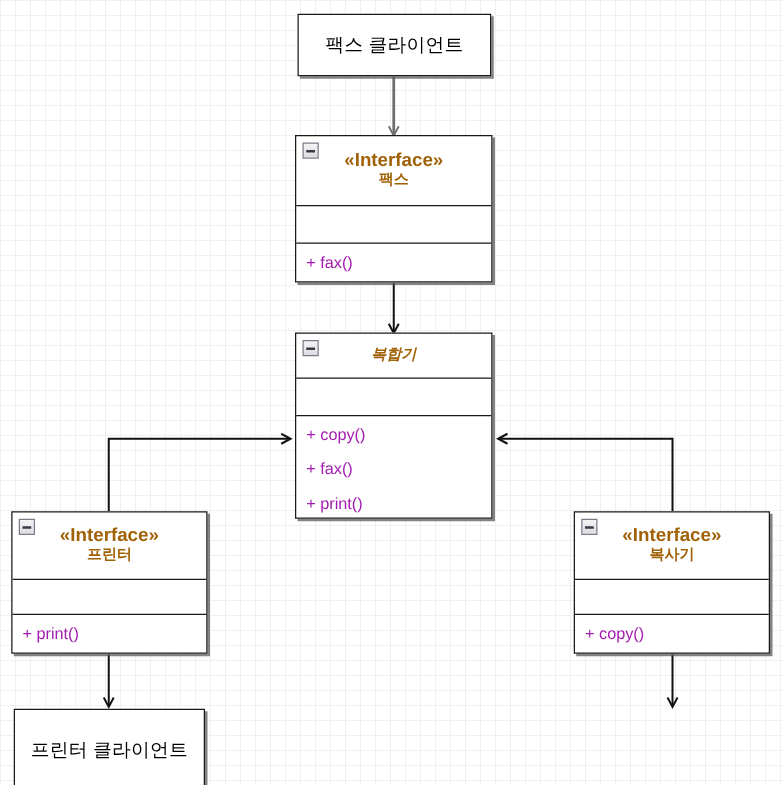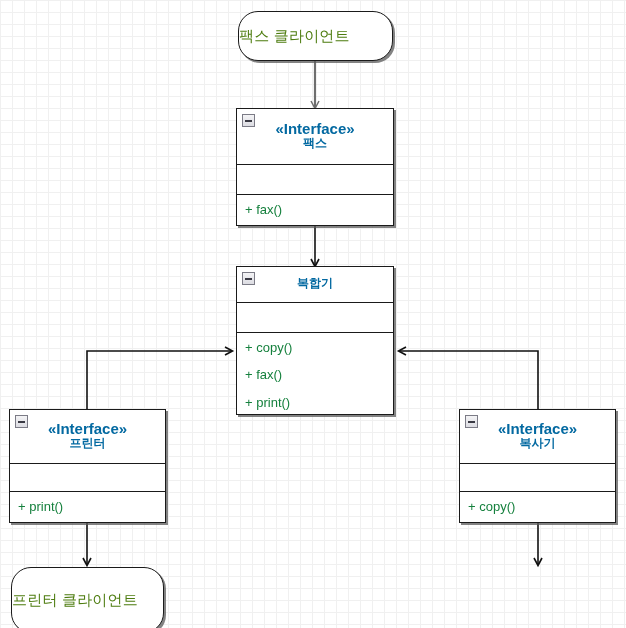--- a/index.html
+++ b/index.html
@@ -40,43 +40,43 @@
     box-sizing: border-box;
     background: #ffffff;
     border: 1.6px solid #1a1a1a;
     box-shadow: 2px 2px 0 rgba(90,90,90,0.75);
   }
 
   
   .simple-box {
     display: flex;
     align-items: center;
-    color: #4d7c0f;
+    justify-content: center;
+    color: #000000;
     font-size: 15px;
     letter-spacing: .2px;
-    border-radius: 20px;
   }
 
   
   .classifier {
     display: flex;
     flex-direction: column;
     padding: 0;
   }
   .cls-header {
     position: relative;
     box-sizing: border-box;
     flex: 0 0 auto;
     border-bottom: 1.6px solid #1a1a1a;
     display: flex;
     flex-direction: column;
     align-items: center;
     justify-content: center;
     padding: 6px 4px 8px 4px;
-    color: #0369a1;
+    color: #a16207;
   }
   .cls-stereotype {
     font-size: 15px;
     font-weight: bold;
     line-height: 1.15;
   }
   .cls-name {
     font-size: 12px;
     font-weight: bold;
     line-height: 1.15;
@@ -86,21 +86,21 @@
     flex: 0 0 auto;
     border-bottom: 1.6px solid #1a1a1a;
   }
   .cls-ops {
     box-sizing: border-box;
     flex: 1 1 auto;
     padding: 8px 8px 6px 8px;
   }
   .op {
     font-size: 13px;
-    color: #15803d;
+    color: #a21caf;
     line-height: 1.1;
     margin-bottom: 13px;
     white-space: nowrap;
   }
   .op:last-child { margin-bottom: 0; }
 
   
   .collapse-icon {
     position: absolute;
     left: 5px;
@@ -182,21 +182,21 @@
       <span class="cls-stereotype">«Interface»</span>
       <span class="cls-name">팩스</span>
     </div>
     <div class="cls-attrs" style="height:30px;"></div>
     <div class="cls-ops">
       <div class="op">+ fax()</div>
     </div>
   </div>
 
   <div class="node classifier" style="left:236px; top:266px; width:158px; height:149px;">
-    <div class="cls-header" style="height:36px;">
+    <div class="cls-header" style="height:36px;font-style:italic;">
       <span class="collapse-icon"></span>
       <span class="cls-name">복합기</span>
     </div>
     <div class="cls-attrs" style="height:30px;"></div>
     <div class="cls-ops">
       <div class="op">+ copy()</div>
       <div class="op">+ fax()</div>
       <div class="op">+ print()</div>
     </div>
   </div>

